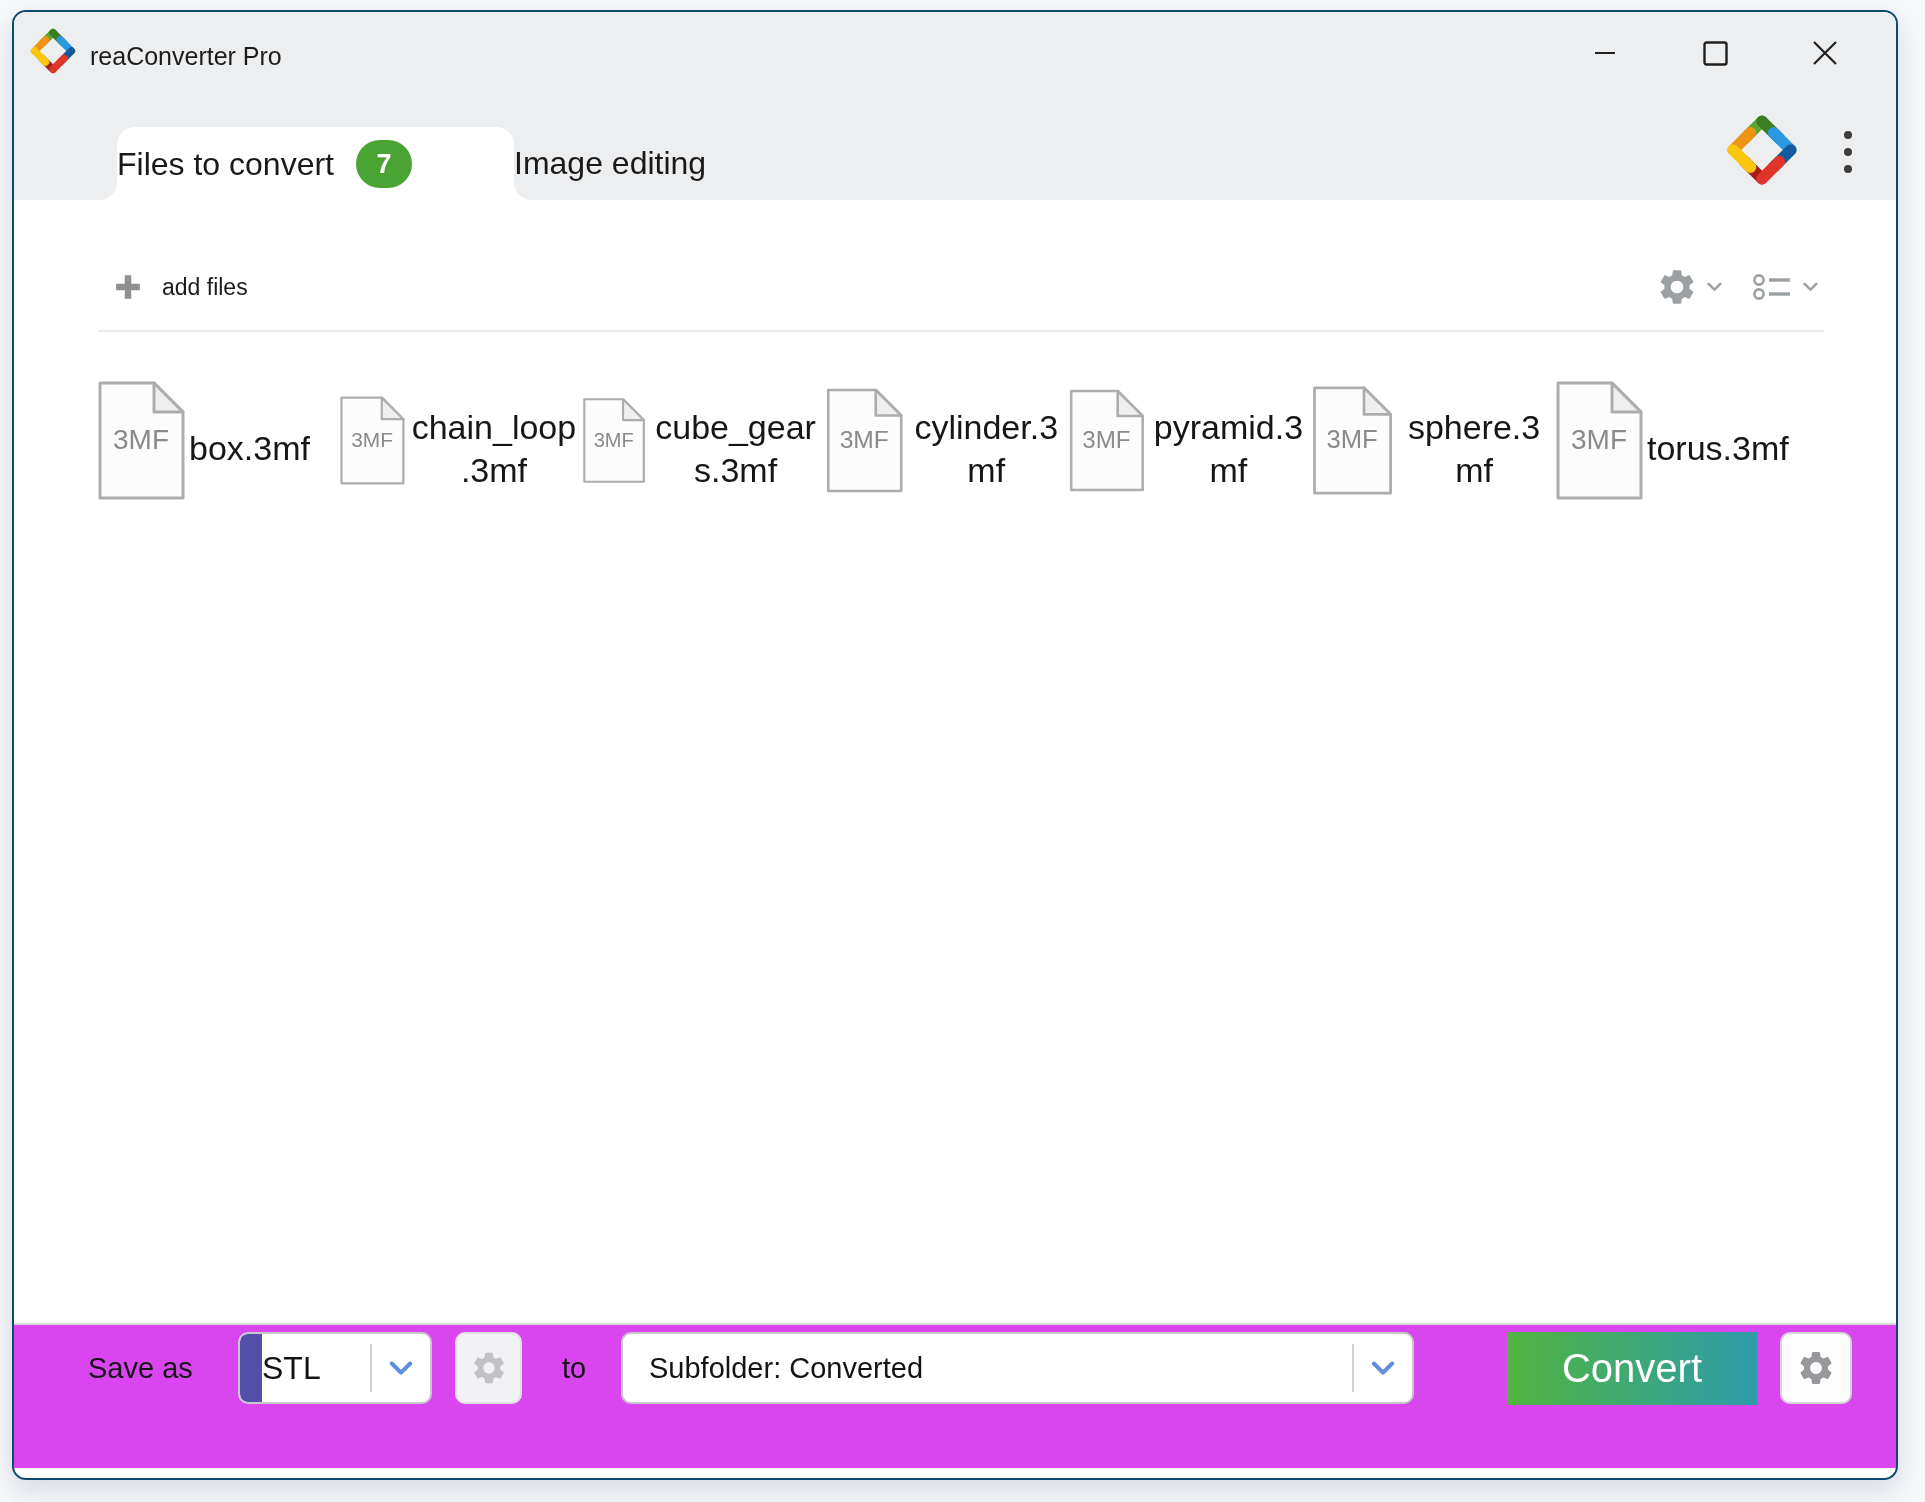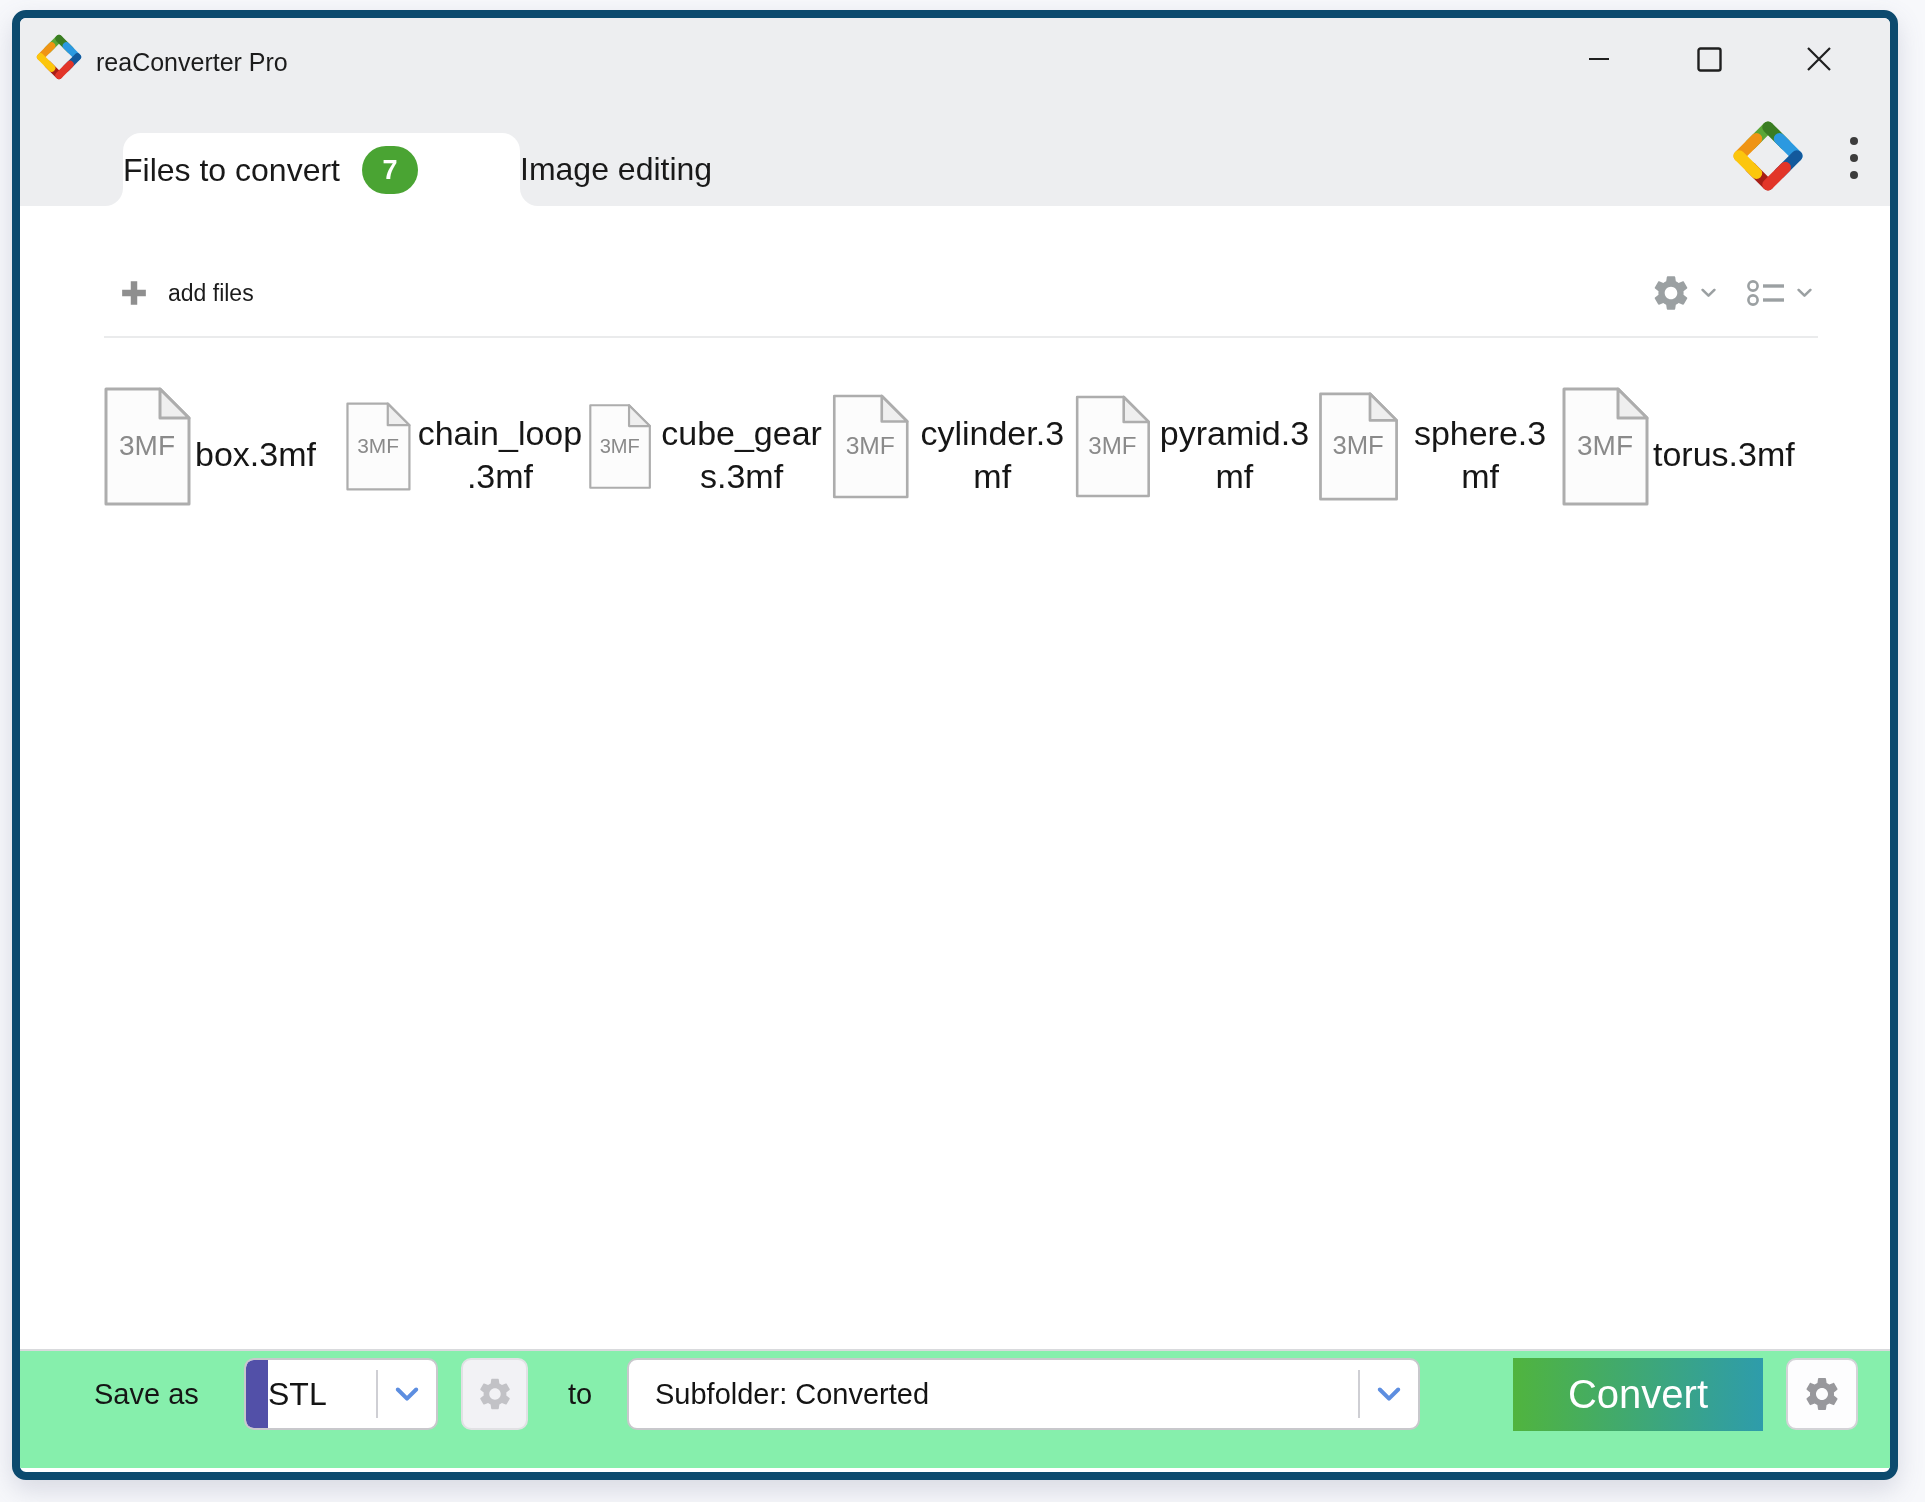--- a/index.html
+++ b/index.html
@@ -7,21 +7,21 @@
   body {
     background:#f7f8fb;
     font-family:"Liberation Sans", sans-serif;
     color:#1b1b1b;
     position:relative;
     overflow:hidden;
   }
   #window{
     position:absolute; left:12px; top:10px; width:1886px; height:1470px;
     background:#ffffff;
-    border:8px solid #0c4a6e;
+    border:2px solid #0c4a6e;
     border-radius:14px;
     box-shadow:0 10px 26px rgba(90,95,130,.20);
     overflow:hidden;
   }
   
   .hdr-left{ position:absolute; left:0; top:0; width:103px; height:188px;
     background:#edeef0; border-bottom-right-radius:18px; }
   .hdr-mid{ position:absolute; left:103px; top:0; width:397px; height:140px; background:#edeef0; }
   .hdr-right{ position:absolute; left:500px; top:0; right:0; height:188px;
     background:#edeef0; border-bottom-left-radius:18px; }
@@ -58,22 +58,22 @@
     cursor:pointer; color:#9ba0a2; }
   .toolbar-divider{ position:absolute; top:130px; left:84px; right:72px;
     border-top:2px solid #eaebec; }
   .file-grid{ position:absolute; top:179px; left:80px;
     display:grid; grid-template-columns:repeat(7,243px); }
   .file-item{ display:flex; align-items:center; cursor:pointer; }
   .file-icon{ width:95px; height:123px; }
   .file-name{ margin-top:16px; font-size:34px; line-height:1.25; color:#161616;
     max-width:208px; text-align:center; overflow-wrap:anywhere; }
   
-  .footer{ position:absolute; left:0; right:0; bottom:4px; height:119px;
-    background:#86efac; border-top:2px solid #d9dadd; }
+  .footer{ position:absolute; left:0; right:0; bottom:10px; height:145px;
+    background:#d946ef; border-top:2px solid #d9dadd; }
   .f-label{ position:absolute; top:7px; height:72px; display:flex; align-items:center;
     font-size:29px; color:#151515; }
   .save-as{ left:74px; }
   .to-label{ left:528px;margin-left:20px; }
   .combo{ position:absolute; top:7px; height:72px; background:#fff;
     border:2px solid #c8c8cc; border-radius:10px; display:flex; align-items:center;
     cursor:pointer; overflow:hidden; }
   .format-combo{ left:224px; width:194px; }
   .accent-bar{ width:22px; align-self:stretch; background:var(--accent-purple,#5250a8);
     border-radius:7px 0 0 7px; }

